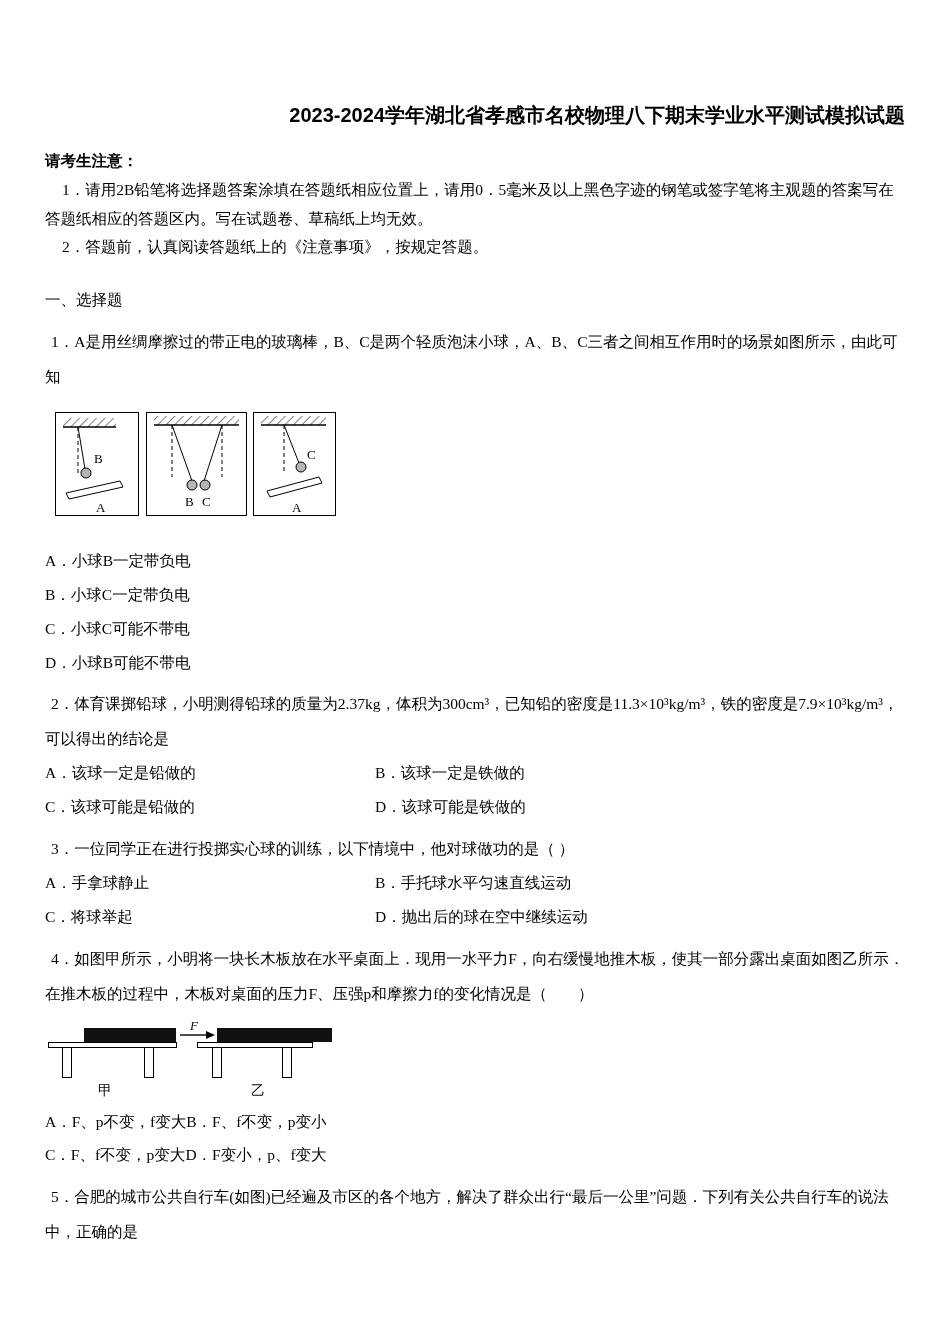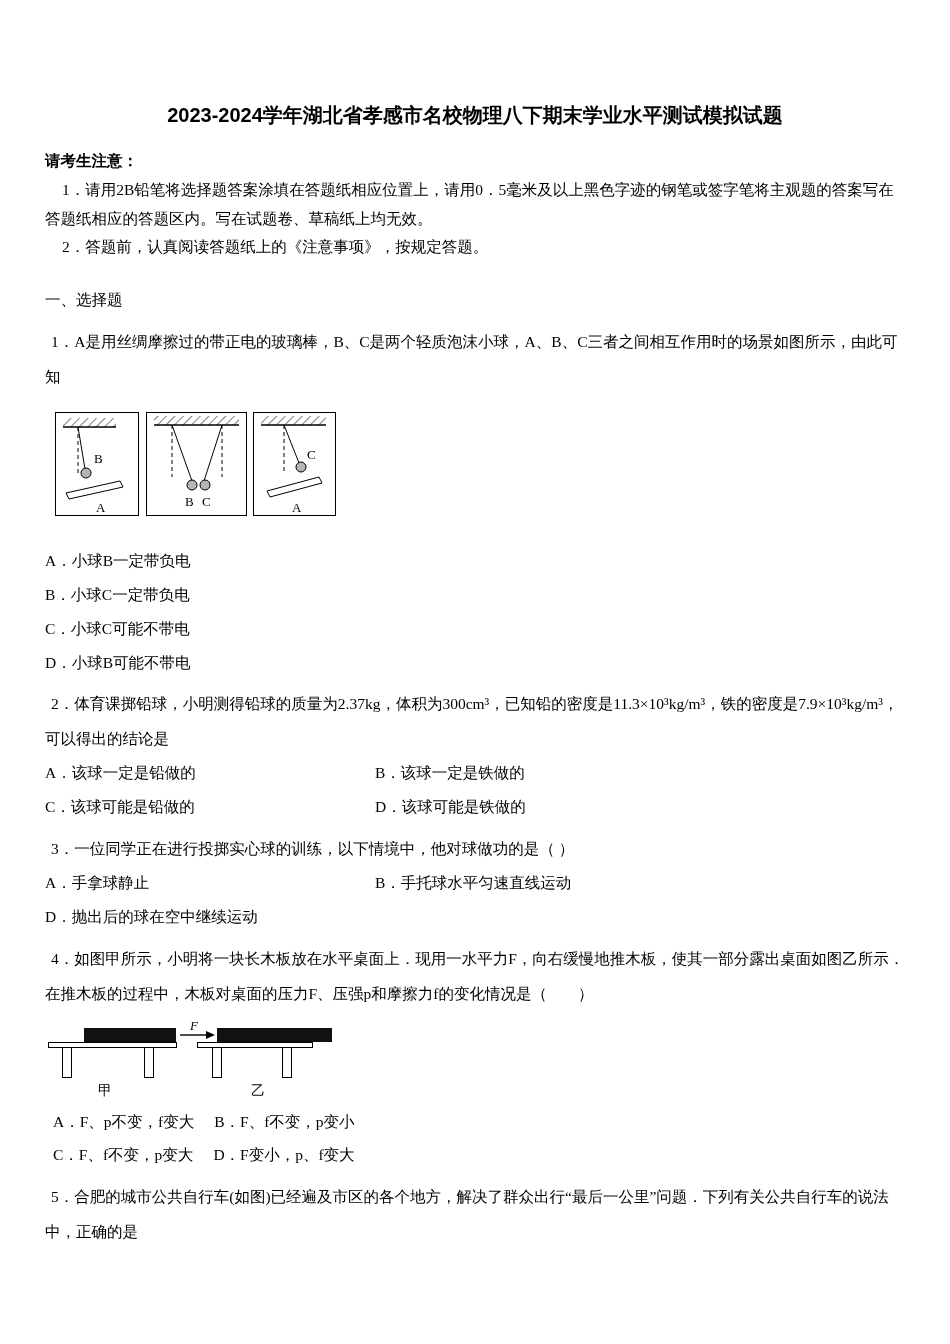--- a/index.html
+++ b/index.html
@@ -11,34 +11,34 @@
     background: #ffffff;
     color: #000000;
     font-family: "Liberation Serif", "DejaVu Serif", serif;
     font-size: 15.5px;
     box-sizing: border-box;
     padding: 102px 45px 0 45px;
     overflow: hidden;
   }
   .title {
     margin: 0 0 22px 0;
-    text-align: center;
+    text-align: right;
     font-size: 20px;
     font-weight: bold;
     font-family: "Liberation Sans", "DejaVu Sans", sans-serif;
   }
   .notice-head { margin: 16px 0 4px 0; font-weight: bold; }
   .notice { margin: 0; line-height: 1.85; text-indent: 17px; }
   .section-title { margin: 28px 0 10px 0; font-weight: normal; }
   .stem { margin: 0 0 6px 0; line-height: 2.25; text-indent: 6px; }
   .q { margin-top: 14px; }
   .opt-line { margin: 0 0 13px 0; line-height: 1.35; }
   .opt-col-row { display: flex; margin: 0 0 13px 0; line-height: 1.35; align-items: flex-end; }
   .opt-col-row .col1 { width: 330px; flex: 0 0 330px; }
-  .opt-pair-row { display: flex; gap: 20px; margin: 0 0 13px 8px; line-height: 1.35; }
+  .opt-pair-row { display: flex; margin: 0 0 13px 0; line-height: 1.35; }
   .figure1 { margin: 14px 0 30px 9px; }
   .fig1-gap { margin-bottom: 28px; }
   .figure2 { margin: 10px 0 8px 1px; }
   svg text {
     font-family: "Liberation Serif", "DejaVu Serif", serif;
   }
 </style>
 </head>
 <body>
 
@@ -121,20 +121,21 @@
     </div>
   </div>
 
   <div class="q">
     <p class="stem">3．一位同学正在进行投掷实心球的训练，以下情境中，他对球做功的是（ ）</p>
     <div class="opt-col-row">
       <span class="col1">A．手拿球静止</span>
       <span>B．手托球水平匀速直线运动</span>
     </div>
     <div class="opt-col-row">
+      <span class="col1">C．将球举起</span>
       <span>D．抛出后的球在空中继续运动</span>
     </div>
   </div>
 
   <div class="q">
     <p class="stem">4．如图甲所示，小明将一块长木板放在水平桌面上．现用一水平力F，向右缓慢地推木板，使其一部分露出桌面如图乙所示．在推木板的过程中，木板对桌面的压力F、压强p和摩擦力f的变化情况是（　　）</p>
 
     <div class="figure2">
       <svg width="330" height="78" viewBox="0 0 330 78">
 

